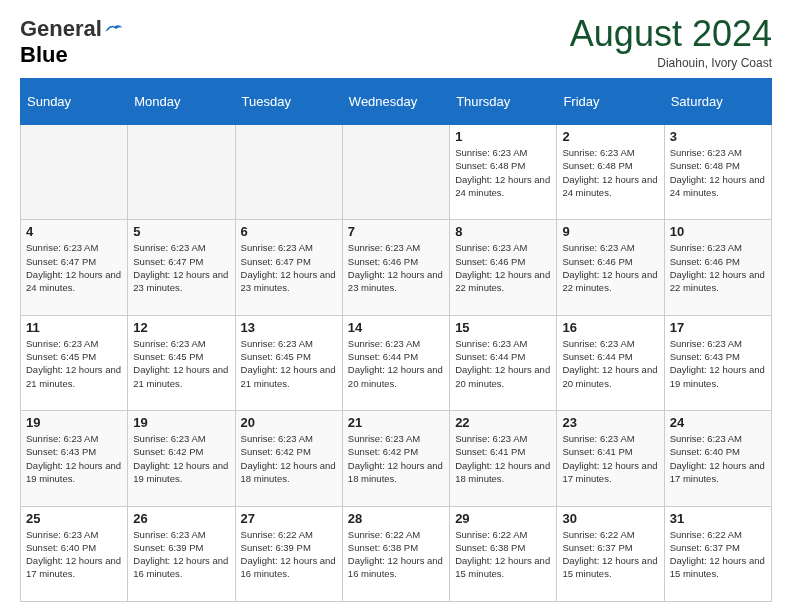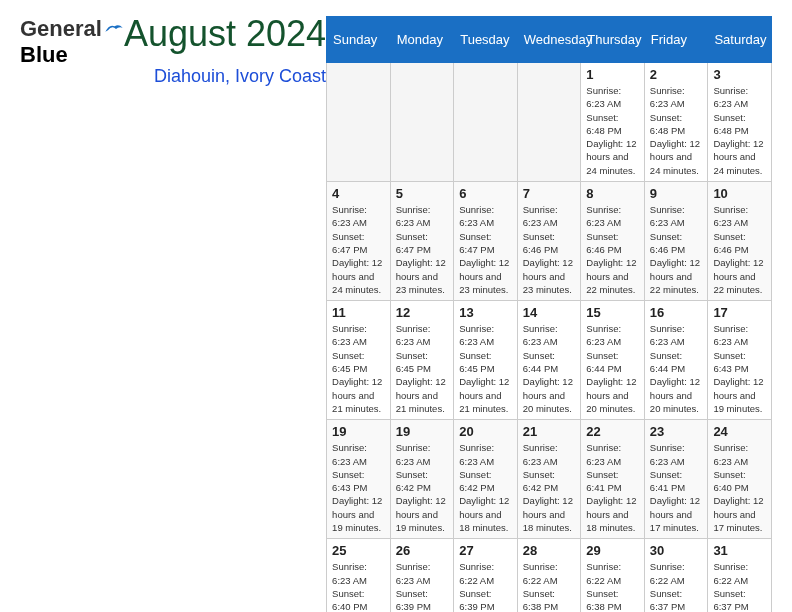--- a/index.html
+++ b/index.html
@@ -8,21 +8,21 @@
       background: #fff;
       width: 792px;
       height: 612px;
       overflow: hidden;
     }
     .page {
       width: 792px;
       height: 612px;
       padding: 16px 20px 10px 20px;
       display: flex;
-      flex-direction: row;
+      flex-direction: column;
     }
     .header {
       display: flex;
       justify-content: space-between;
       align-items: flex-start;
       margin-bottom: 8px;
     }
     .logo {
       display: flex;
       flex-direction: column;
@@ -40,23 +40,23 @@
     .title-block {
       text-align: right;
     }
     .month-title {
       font-size: 36px;
       font-weight: 300;
       color: #14532d;
       line-height: 1;
     }
     .location {
-      font-size: 18px;
-      color: #1d4ed8;
-      margin-top: 14px;
+      font-size: 12px;
+      color: #404040;
+      margin-top: 4px;
     }
     .calendar {
       flex: 1;
       border: 1px solid #ccc;
       border-collapse: collapse;
       width: 100%;
       table-layout: fixed;
     }
     .calendar th {
       background-color: #1a6fc4;

